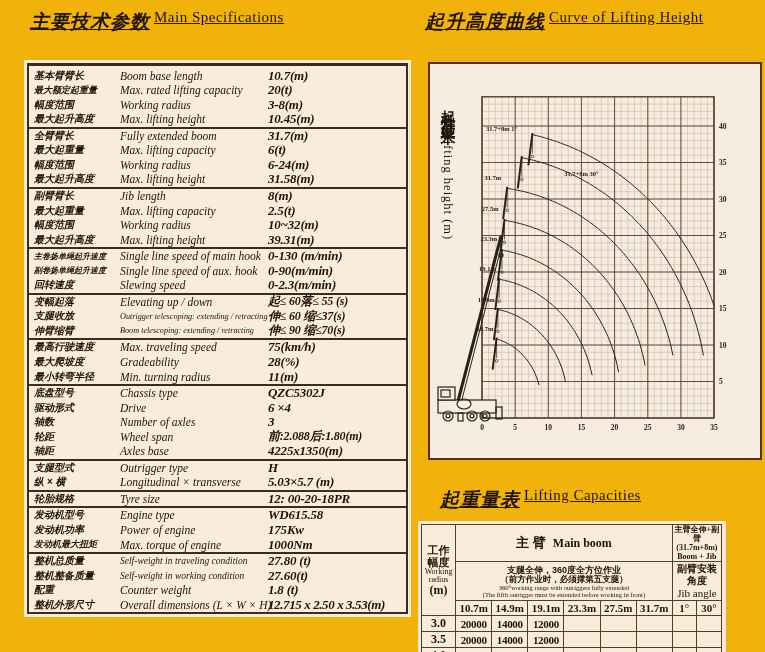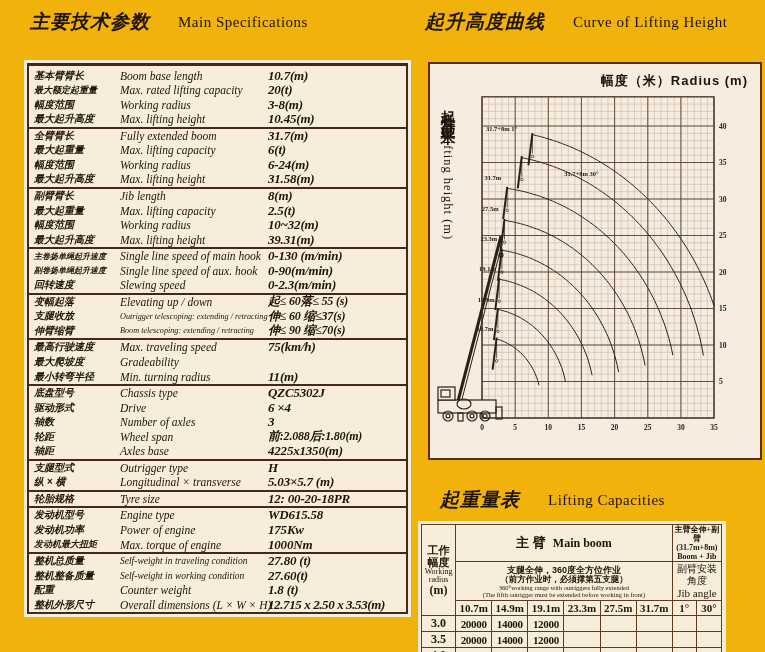--- a/index.html
+++ b/index.html
@@ -2,21 +2,21 @@
 <html><head>
 <meta charset="utf-8">
 <style>
   html,body{margin:0;padding:0;}
   body{
     width:765px;height:652px;position:relative;overflow:hidden;
     background:#f2b20c;
     font-family:"Liberation Sans","DejaVu Sans",sans-serif;
     color:#1f1406;
   }
-  .title{position:absolute;display:flex;align-items:center;gap:28px;white-space:nowrap;}
+  .title{position:absolute;display:flex;align-items:flex-start;gap:4px;white-space:nowrap;text-decoration:underline;}
   .title .cn{font-size:19px;font-weight:bold;font-style:italic;letter-spacing:1px;}
   .title .en{font-size:15px;font-family:"Liberation Serif","DejaVu Serif",serif;letter-spacing:.5px;}
 
   
   .spec-panel{
     position:absolute;left:24px;top:60px;width:387px;height:557px;
     background:#f8edda;box-sizing:border-box;padding:3px;
   }
   .spec-table{
     width:100%;height:100%;box-sizing:border-box;
@@ -64,21 +64,21 @@
   .cap .h-radius{font-weight:bold;}
   .cap .h-radius .cnline{font-size:11px;font-weight:bold;line-height:12px;}
   .cap .h-radius .enline{font-size:8px;font-family:"Liberation Serif",serif;font-weight:normal;line-height:8px;}
   .cap .h-radius .unit{font-size:12px;font-weight:bold;font-family:"Liberation Serif",serif;line-height:13px;}
   .cap .h-mainboom{font-size:13px;font-weight:bold;}
   .cap .h-mainboom .en{font-size:12px;font-family:"Liberation Serif",serif;font-weight:bold;}
   .cap .h-boomjib{font-size:8px;font-weight:bold;line-height:9px;font-family:"Liberation Serif",serif;}
   .cap .h-note .n1{font-size:9px;font-weight:bold;line-height:10px;}
   .cap .h-note .n2{font-size:8.5px;font-weight:bold;line-height:9px;}
   .cap .h-note .n3{font-size:6.5px;line-height:7px;font-family:"Liberation Serif",serif;}
-  .cap .h-jibangle .cnline{font-size:10px;font-weight:normal;line-height:12px;}
+  .cap .h-jibangle .cnline{font-size:10px;font-weight:bold;line-height:12px;}
   .cap .h-jibangle .enline{font-size:11px;font-family:"Liberation Serif",serif;line-height:12px;}
   .cap .colhead{font-size:11px;font-weight:bold;font-family:"Liberation Serif",serif;height:14px;}
   .cap .radcell{font-size:12px;font-weight:bold;font-family:"Liberation Serif",serif;height:13px;}
   .cap .valcell{font-size:11px;font-weight:bold;font-family:"Liberation Serif",serif;height:13px;letter-spacing:-.3px;}
 </style>
 </head>
 <body>
 
 <div class="title" style="left:30px;top:9px;">
   <span class="cn">主要技术参数</span>
@@ -189,20 +189,21 @@
       </div>
       <div class="spec-group">
         <div class="spec-row">
           <span class="spec-cn">最高行驶速度</span>
           <span class="spec-en">Max. traveling speed</span>
           <span class="spec-val">75(km/h)</span>
         </div>
         <div class="spec-row">
           <span class="spec-cn">最大爬坡度</span>
           <span class="spec-en">Gradeability</span>
+          <span class="spec-val">28(%)</span>
         </div>
         <div class="spec-row">
           <span class="spec-cn">最小转弯半径</span>
           <span class="spec-en">Min. turning radius</span>
           <span class="spec-val">11(m)</span>
         </div>
       </div>
       <div class="spec-group">
         <div class="spec-row">
           <span class="spec-cn">底盘型号</span>
@@ -465,21 +466,20 @@
           <circle cx="18" cy="352" r="2"></circle>
     <circle cx="42" cy="352" r="5"></circle>
           <circle cx="42" cy="352" r="2"></circle>
     <circle cx="55" cy="352" r="5"></circle>
           <circle cx="55" cy="352" r="2"></circle>
     <ellipse cx="34" cy="340" rx="7" ry="5"></ellipse>
     <rect x="66" y="343" width="6" height="12"></rect>
     <rect x="28" y="349" width="5" height="8"></rect>
   </g>
       </svg></div>
-  <div class="chart-xlabel">幅度（米）Radius (m)</div>
   <div class="chart-ylabel">
     <span class="cn">起升高度（米）</span>
     <span class="en">Lifting height (m)</span>
   </div>
 </div>
 
 <div class="title" style="left:440px;top:487px;">
   <span class="cn">起重量表</span>
   <span class="en">Lifting Capacities</span>
 </div>

